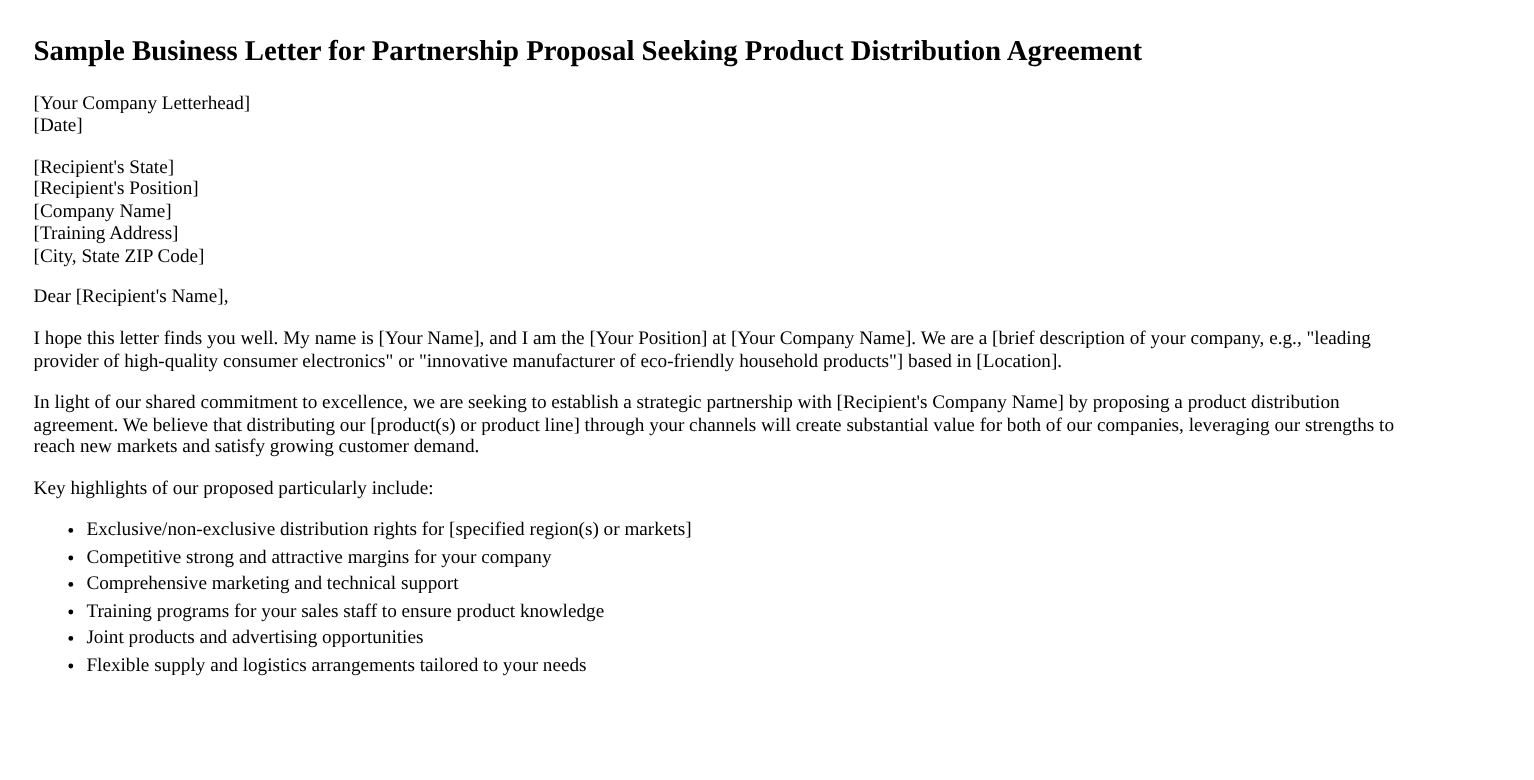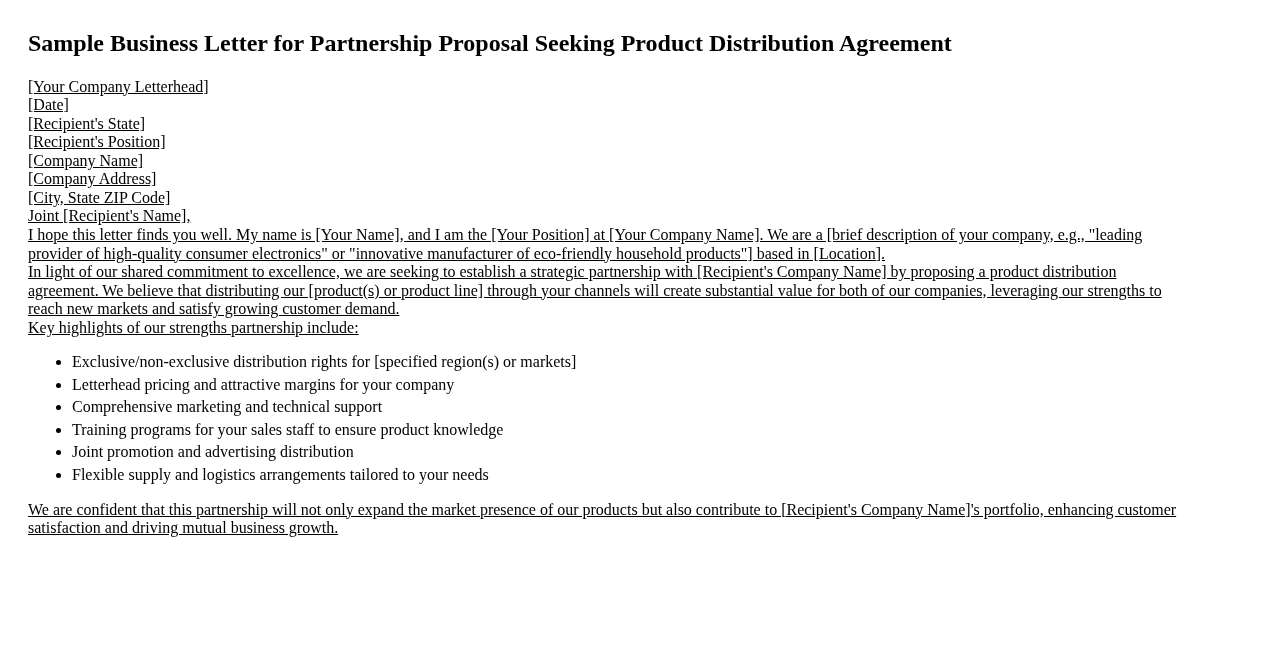--- a/index.html
+++ b/index.html
@@ -19,22 +19,21 @@
     font-size: 16px;
     line-height: 1.16;
   }
   .page h1 {
     font-size: 24px;
     font-weight: bold;
     margin: 2px 0 20px 0;
     line-height: 1.15;
   }
   .page p {
-    margin: 0 0;
-    text-decoration: underline;
+    margin: 16px 0;
   }
   .page ul {
     margin: 16px 0;
     padding-left: 40px;
     list-style-type: disc;
   }
   .page li {
     margin: 4px;
     padding: 0;
   }
@@ -48,37 +47,36 @@
 
   <p>
     <span>[Your Company Letterhead]</span><br>
     <span>[Date]</span>
   </p>
 
   <p>
     <span>[Recipient's State]</span><br>
     <span>[Recipient's Position]</span><br>
     <span>[Company Name]</span><br>
-    <span>[Company Address]</span><br>
+    <span>[Training Address]</span><br>
     <span>[City, State ZIP Code]</span>
   </p>
 
-  <p>Joint [Recipient's Name],</p>
+  <p>Dear [Recipient's Name],</p>
 
   <p>I hope this letter finds you well. My name is [Your Name], and I am the [Your Position] at [Your Company Name]. We are a [brief description of your company, e.g., "leading provider of high-quality consumer electronics" or "innovative manufacturer of eco-friendly household products"] based in [Location].</p>
 
 
   <p>In light of our shared commitment to excellence, we are seeking to establish a strategic partnership with [Recipient's Company Name] by proposing a product distribution agreement. We believe that distributing our [product(s) or product line] through your channels will create substantial value for both of our companies, leveraging our strengths to reach new markets and satisfy growing customer demand.</p>
 
-  <p>Key highlights of our strengths partnership include:</p>
+  <p>Key highlights of our proposed particularly include:</p>
 
   <ul>
     <li>Exclusive/non-exclusive distribution rights for [specified region(s) or markets]</li>
-    <li>Letterhead pricing and attractive margins for your company</li>
+    <li>Competitive strong and attractive margins for your company</li>
     <li>Comprehensive marketing and technical support</li>
     <li>Training programs for your sales staff to ensure product knowledge</li>
-    <li>Joint promotion and advertising distribution</li>
+    <li>Joint products and advertising opportunities</li>
     <li>Flexible supply and logistics arrangements tailored to your needs</li>
   </ul>
 
-  <p>We are confident that this partnership will not only expand the market presence of our products but also contribute to [Recipient's Company Name]'s portfolio, enhancing customer satisfaction and driving mutual business growth.</p>
 
 </div>
 
 </body></html>

